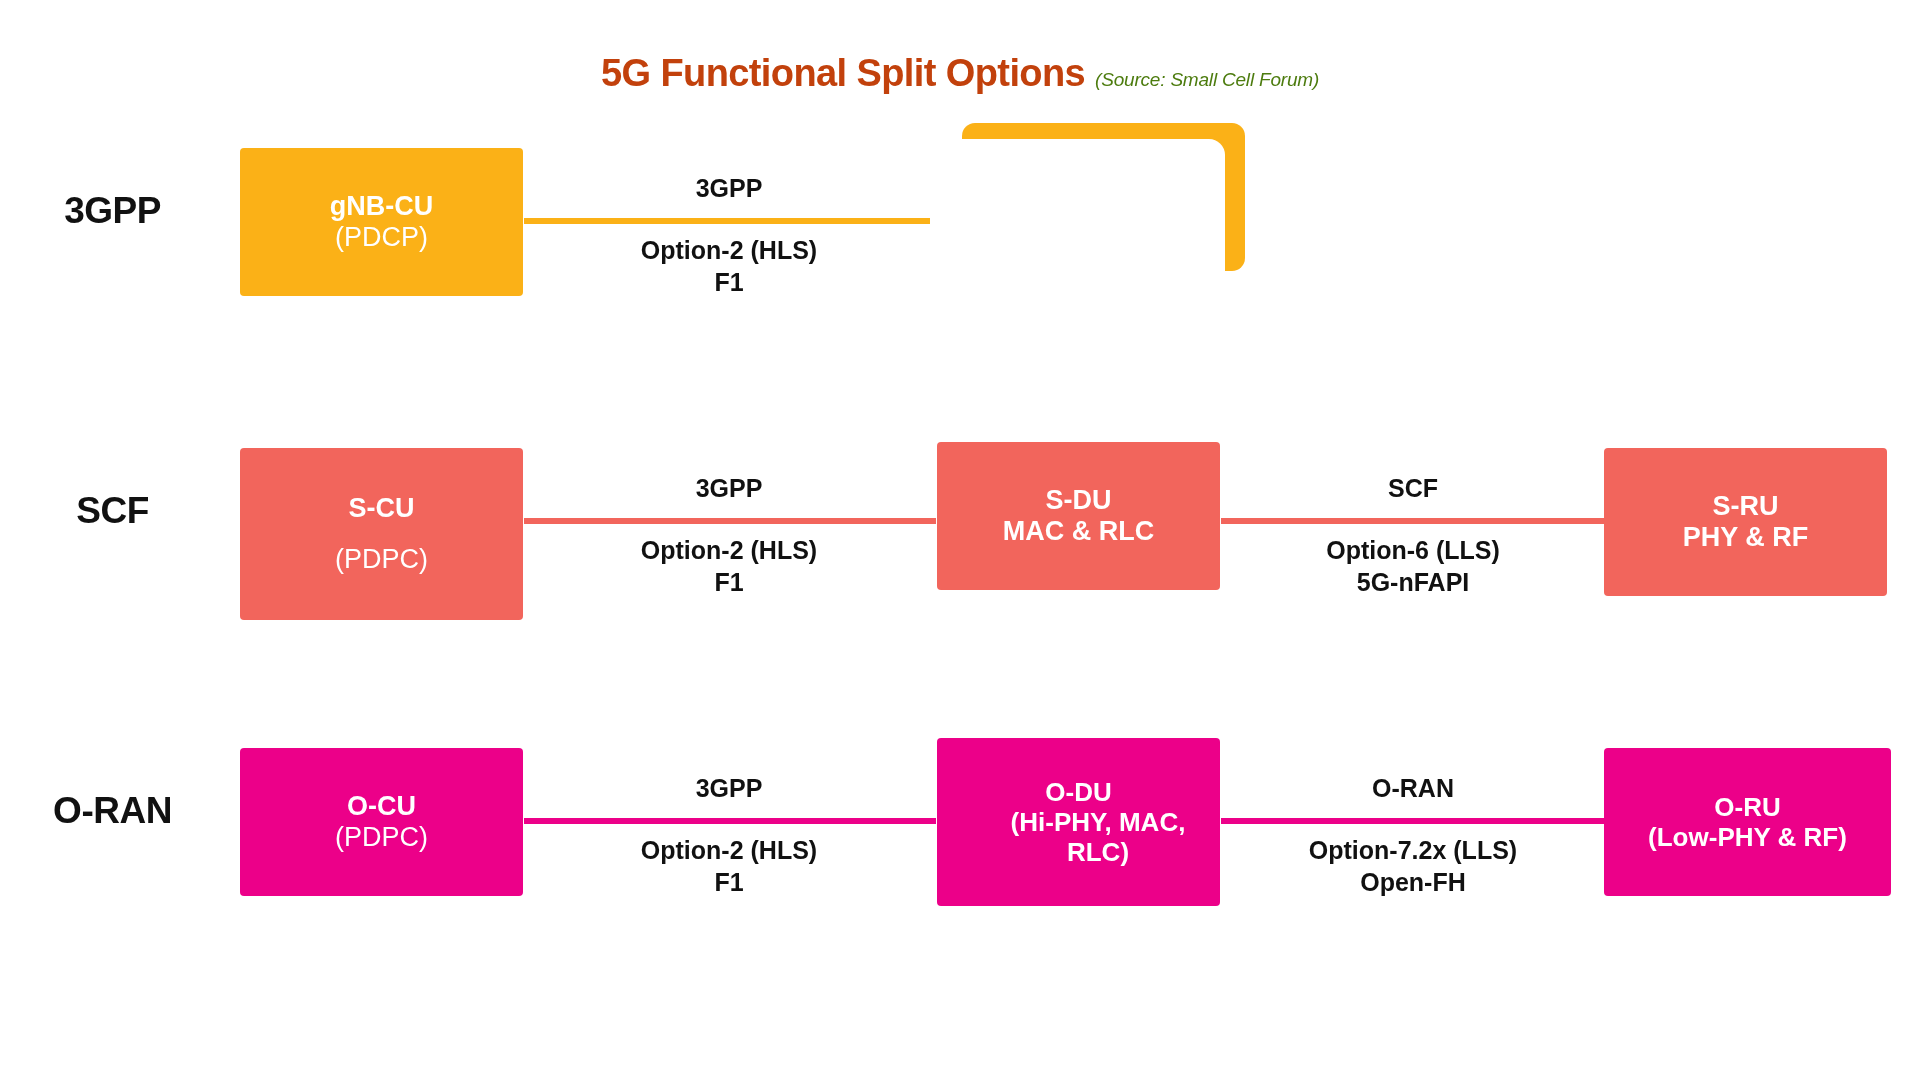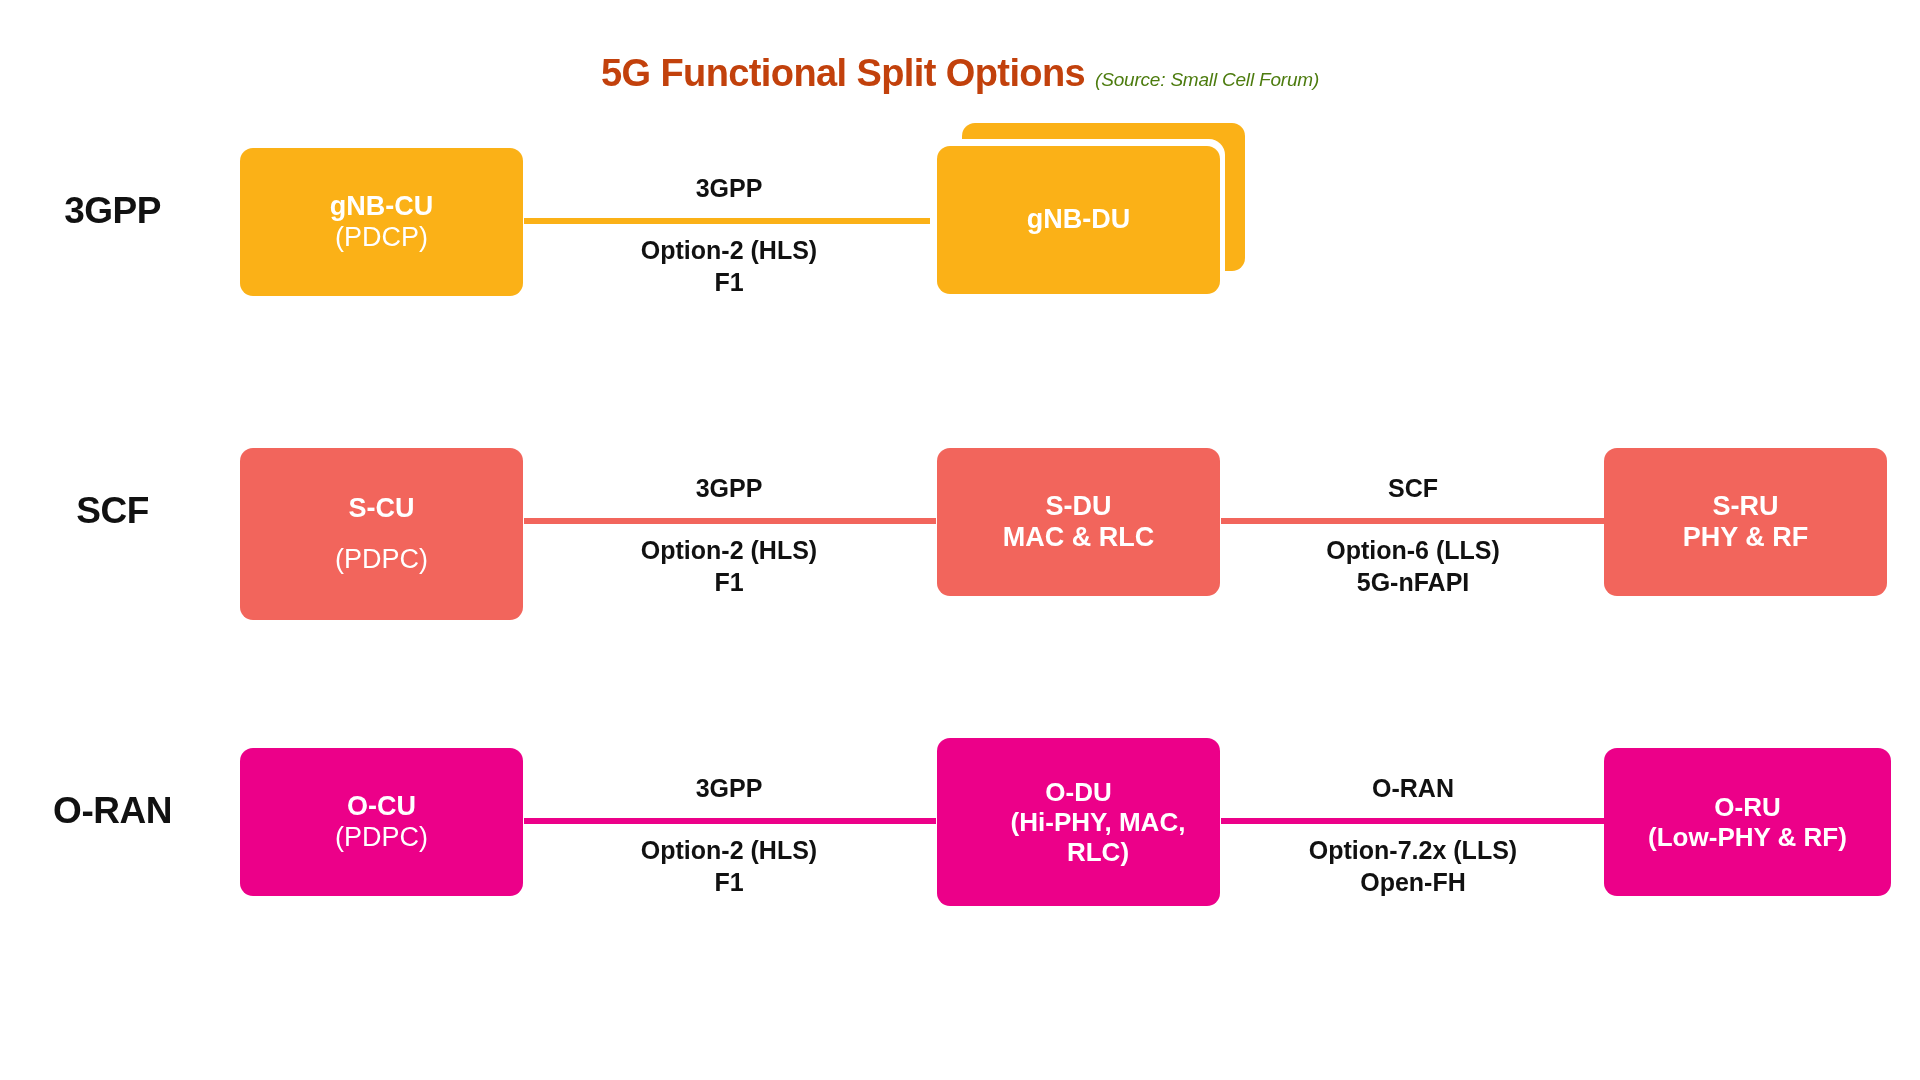--- a/index.html
+++ b/index.html
@@ -59,21 +59,21 @@
     text-align: center;
     font-size: 37px;
     font-weight: bold;
     color: #111111;
     letter-spacing: -0.5px;
   }
 
   
   .node {
     position: absolute;
-    border-radius: 13px;
+    border-radius: 4px;
     color: #ffffff;
     display: flex;
     flex-direction: column;
     align-items: center;
     justify-content: center;
     text-align: center;
     font-weight: bold;
     font-size: 27px;
     line-height: 1.16;
     box-sizing: border-box;
@@ -142,43 +142,40 @@
 
     <div class="conn-line" style="left:524px; top:88px; width:408px; background:#FBB117;"></div>
     <div class="conn-label conn-top" style="left:594px; top:42px; width:270px;">3GPP</div>
     <div class="conn-label conn-bot" style="left:594px; top:104px; width:270px;">
       <div>Option-2 (HLS)</div>
       <div>F1</div>
     </div>
 
     <div class="stack-back" style="left:962px; top:-7px; width:283px; height:148px; background:#FBB117;"></div>
     <div class="stack-gap" style="left:930px; top:9px; width:295px; height:160px; background:#ffffff;"></div>
-    <div class="node" style="left:937px; top:16px; width:283px; height:148px; background:#FBB117;">
-      <div>gNB-DU</div>
-    </div>
 
   </div>
 
   <div class="row">
 
     <div class="row-label" style="top:60px;">SCF</div>
 
     <div class="node" style="left:240px; top:18px; width:283px; height:172px; background:#F2655C;gap:20px;">
       <div>S-CU</div>
       <div class="ln2">(PDPC)</div>
     </div>
 
     <div class="conn-line" style="left:524px; top:88px; width:412px; background:#F2655C;"></div>
     <div class="conn-label conn-top" style="left:594px; top:42px; width:270px;">3GPP</div>
     <div class="conn-label conn-bot" style="left:594px; top:104px; width:270px;">
       <div>Option-2 (HLS)</div>
       <div>F1</div>
     </div>
 
-    <div class="node bold2" style="left:937px; top:18px; width:283px; height:148px; background:#F2655C;">
+    <div class="node bold2" style="left:937px; top:12px; width:283px; height:148px; background:#F2655C;">
       <div>S-DU</div>
       <div class="ln2">MAC &amp; RLC</div>
     </div>
 
     <div class="conn-line" style="left:1221px; top:88px; width:383px; background:#F2655C;"></div>
     <div class="conn-label conn-top" style="left:1278px; top:42px; width:270px;">SCF</div>
     <div class="conn-label conn-bot" style="left:1278px; top:104px; width:270px;">
       <div>Option-6 (LLS)</div>
       <div>5G-nFAPI</div>
     </div>

